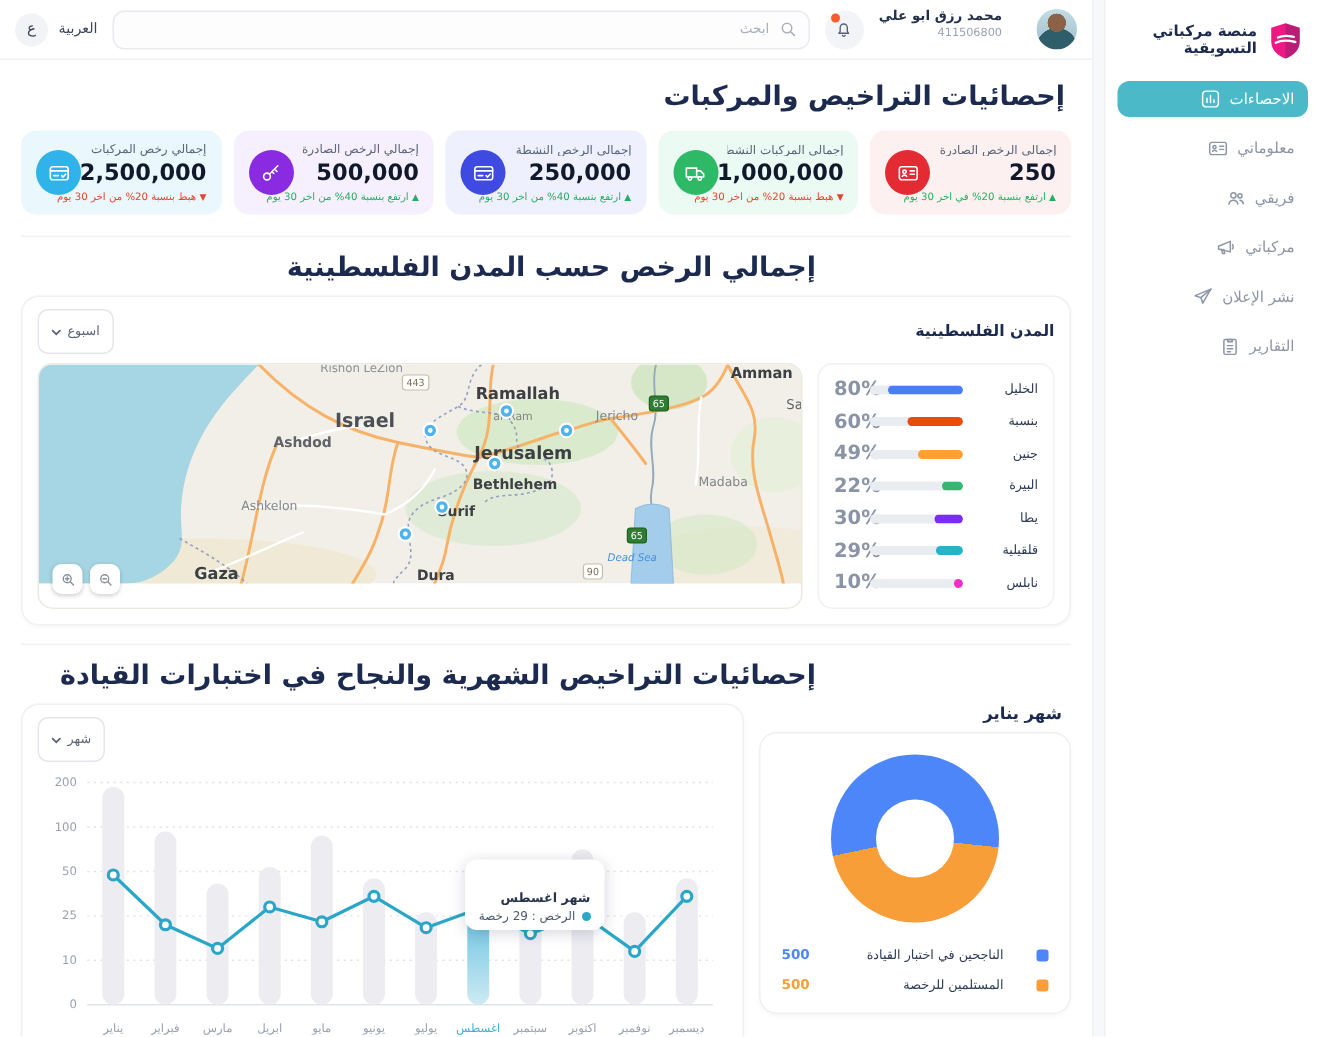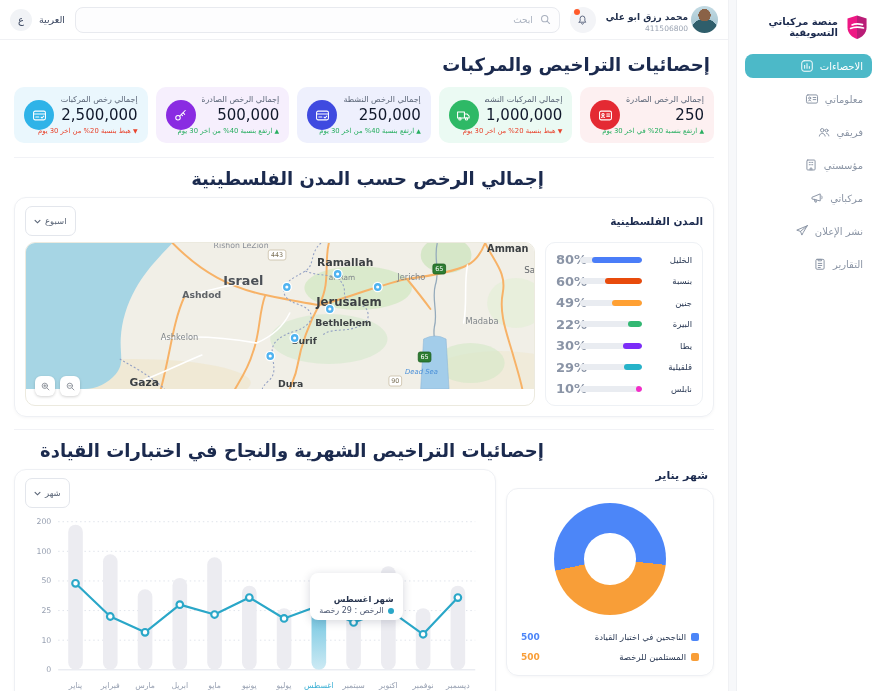--- a/index.html
+++ b/index.html
@@ -18,21 +18,21 @@
   .side-item.active { background:#4cb9c8; color:#fff; }
   .side-item.active .ic { color:#fff; }
 
   
   .scroll-strip { width:8px; flex:0 0 8px; background:#f7f8fa; border-left:1px solid #f0f1f4; }
 
   
   .main { flex:1; display:flex; flex-direction:column; min-width:0; }
   header { height:40px; flex:0 0 40px; display:flex; align-items:center; gap:10px;
     padding:0 10px; background:#fff; border-bottom:1px solid #f0f1f4; }
-  .user-group { display:flex; align-items:flex-end; gap:3px; }
+  .user-group { display:flex; align-items:flex-start; gap:23px; }
   .avatar { width:27px; height:27px; border-radius:50%;
     background: radial-gradient(circle at 50% 34%, #8a6247 0 27%, rgba(0,0,0,0) 28%),
                 radial-gradient(circle at 50% 98%, #2f5e6b 0 46%, rgba(0,0,0,0) 47%),
                 linear-gradient(#c3dbe4,#9cbecb); }
   .user-meta { text-align:right; line-height:1.25; }
   .user-name { font-size:9px; font-weight:bold; color:#22304d; }
   .user-id { font-size:7.5px; color:#9aa3b2; }
   .bell-wrap { position:relative; width:26px; height:26px; border-radius:50%; background:#f3f4f7;
     display:flex; align-items:center; justify-content:center; cursor:pointer; }
   .bell-wrap svg { width:13px; height:13px; color:#55607a; }
@@ -54,21 +54,21 @@
   .s2 { border-top:1px solid #f1f2f6; margin-top:14px; padding-top:10px; }
   .s2 h2 { margin:0 170px 8px 0; }
   .s3 { border-top:1px solid #f1f2f6; margin-top:12px; padding-top:10px; }
   .s3 h2 { margin:0 170px 8px 0; }
 
   
   .cards-row { display:flex; gap:8px; }
   .stat-card { flex:1; border-radius:10px; padding:8px 10px; display:flex; align-items:center; gap:6px; min-width:0; }
   .sc-text { flex:1; text-align:right; min-width:0; }
   .sc-title { font-size:8px; color:#5a6577; white-space:nowrap; overflow:hidden; }
-  .sc-value { font-size:15px; font-weight:normal; color:#10182b; margin:2px 0 3px; }
+  .sc-value { font-size:15px; font-weight:bold; color:#10182b; margin:2px 0 3px; }
   .sc-note { font-size:6.8px; white-space:nowrap; }
   .sc-note .tri { font-size:6px; }
   .sc-ic { width:30px; height:30px; flex:0 0 30px; border-radius:50%; display:flex; align-items:center; justify-content:center; }
   .sc-ic svg { width:15px; height:15px; color:#fff; }
 
   
   .map-card { border:1px solid #eef0f4; border-radius:12px; padding:8px 10px 10px; box-shadow:0 1px 3px rgba(20,30,60,.04); }
   .card-head { display:flex; align-items:center; justify-content:space-between; margin-bottom:6px; }
   .panel-title { font-size:10.5px; font-weight:bold; color:#1b2a4e; }
   .pill { display:flex; align-items:center; gap:4px; border:1px solid #e3e6ec; background:#fff; border-radius:7px;
@@ -89,21 +89,21 @@
   .map-zoom svg { width:11px; height:11px; }
 
   
   .charts-row { display:flex; gap:10px; align-items:flex-start; }
   .donut-col { width:208px; flex:0 0 208px; }
   .donut-title { font-size:11px; font-weight:bold; color:#1b2a4e; margin:0 6px 6px; text-align:right; }
   .donut-card { border:1px solid #eef0f4; border-radius:12px; padding:12px 12px 8px; box-shadow:0 1px 3px rgba(20,30,60,.04); }
   .donut { position:relative; width:112px; height:112px; border-radius:50%; margin:2px auto 12px; }
   .donut::after { content:""; position:absolute; inset:27%; background:#fff; border-radius:50%; }
   .legend-row { display:flex; align-items:center; justify-content:space-between; padding:5px 2px; }
-  .lg { display:flex; align-items:center; gap:5px; font-size:8.5px; color:#2b3a55; }
+  .lg { display:flex; align-items:center; gap:22px; font-size:8.5px; color:#2b3a55; }
   .lg .sw { width:8px; height:8px; border-radius:2px; }
   .legend-val { font-size:9px; font-weight:bold; direction:ltr; }
 
   .chart-card { flex:1; border:1px solid #eef0f4; border-radius:12px; padding:8px 10px 4px; box-shadow:0 1px 3px rgba(20,30,60,.04); }
   .chart-head { display:flex; justify-content:flex-end; margin-bottom:2px; }
   .chart-wrap { position:relative; direction:ltr; }
   .tooltip { position:absolute; left:62%; top:33%; background:#fff; border-radius:8px; box-shadow:0 2px 10px rgba(20,30,60,.18);
     padding:5px 9px; direction:rtl; text-align:right; white-space:nowrap; }
   .tooltip-title { font-size:8.5px; font-weight:bold; color:#27344e; margin-bottom:2px;margin-top:16px; }
   .tooltip-line { font-size:8px; color:#4a5670; display:flex; align-items:center; gap:4px; }
@@ -205,26 +205,20 @@
         <div class="side-item">
       <span>معلوماتي</span>
       <svg class="ic">
             <use href="#i-idcard"></use>
           </svg>
     </div>
         <div class="side-item">
       <span>فريقي</span>
       <svg class="ic">
             <use href="#i-users"></use>
-          </svg>
-    </div>
-        <div class="side-item">
-      <span>مؤسستي</span>
-      <svg class="ic">
-            <use href="#i-building"></use>
           </svg>
     </div>
         <div class="side-item">
       <span>مركباتي</span>
       <svg class="ic">
             <use href="#i-mega"></use>
           </svg>
     </div>
         <div class="side-item">
       <span>نشر الإعلان</span>

